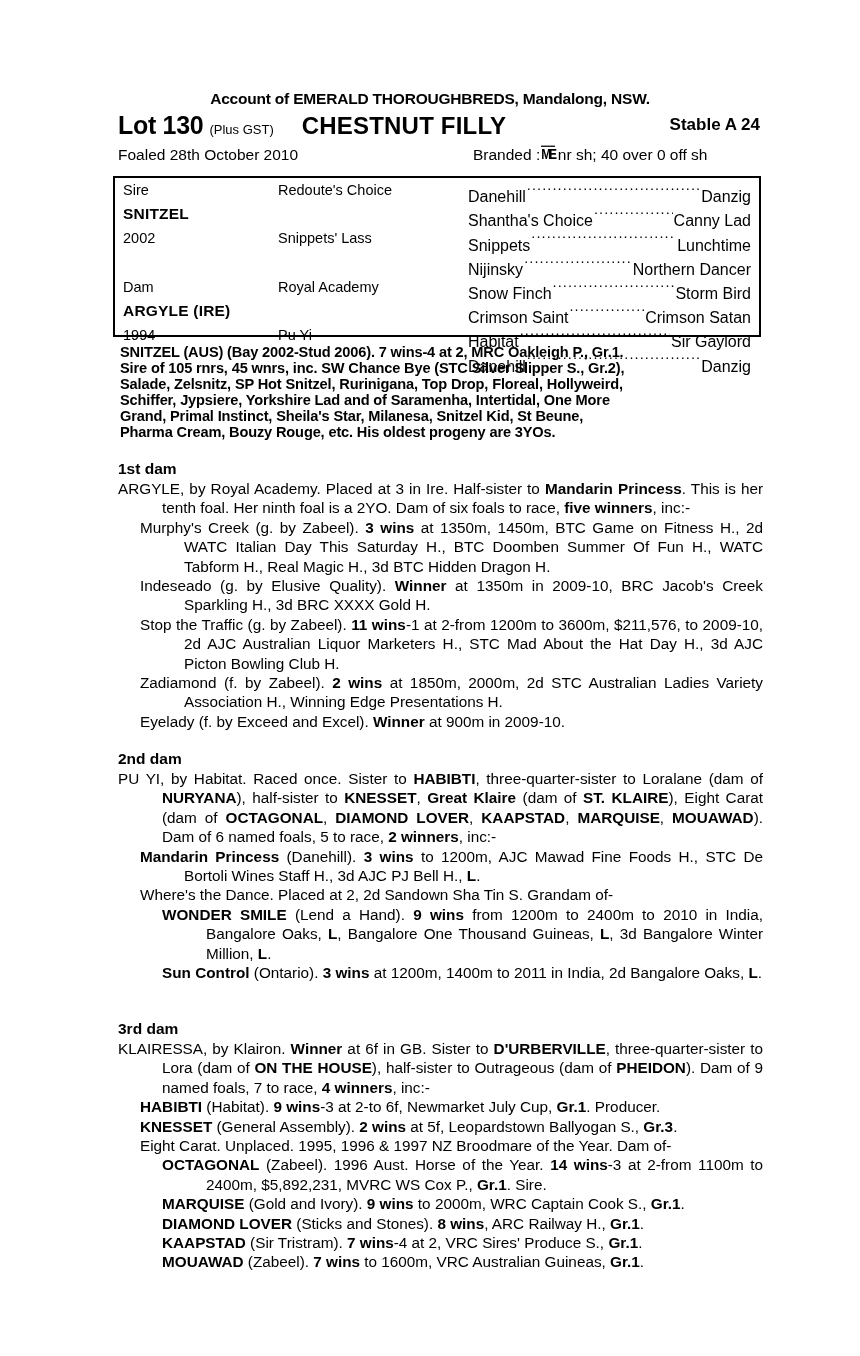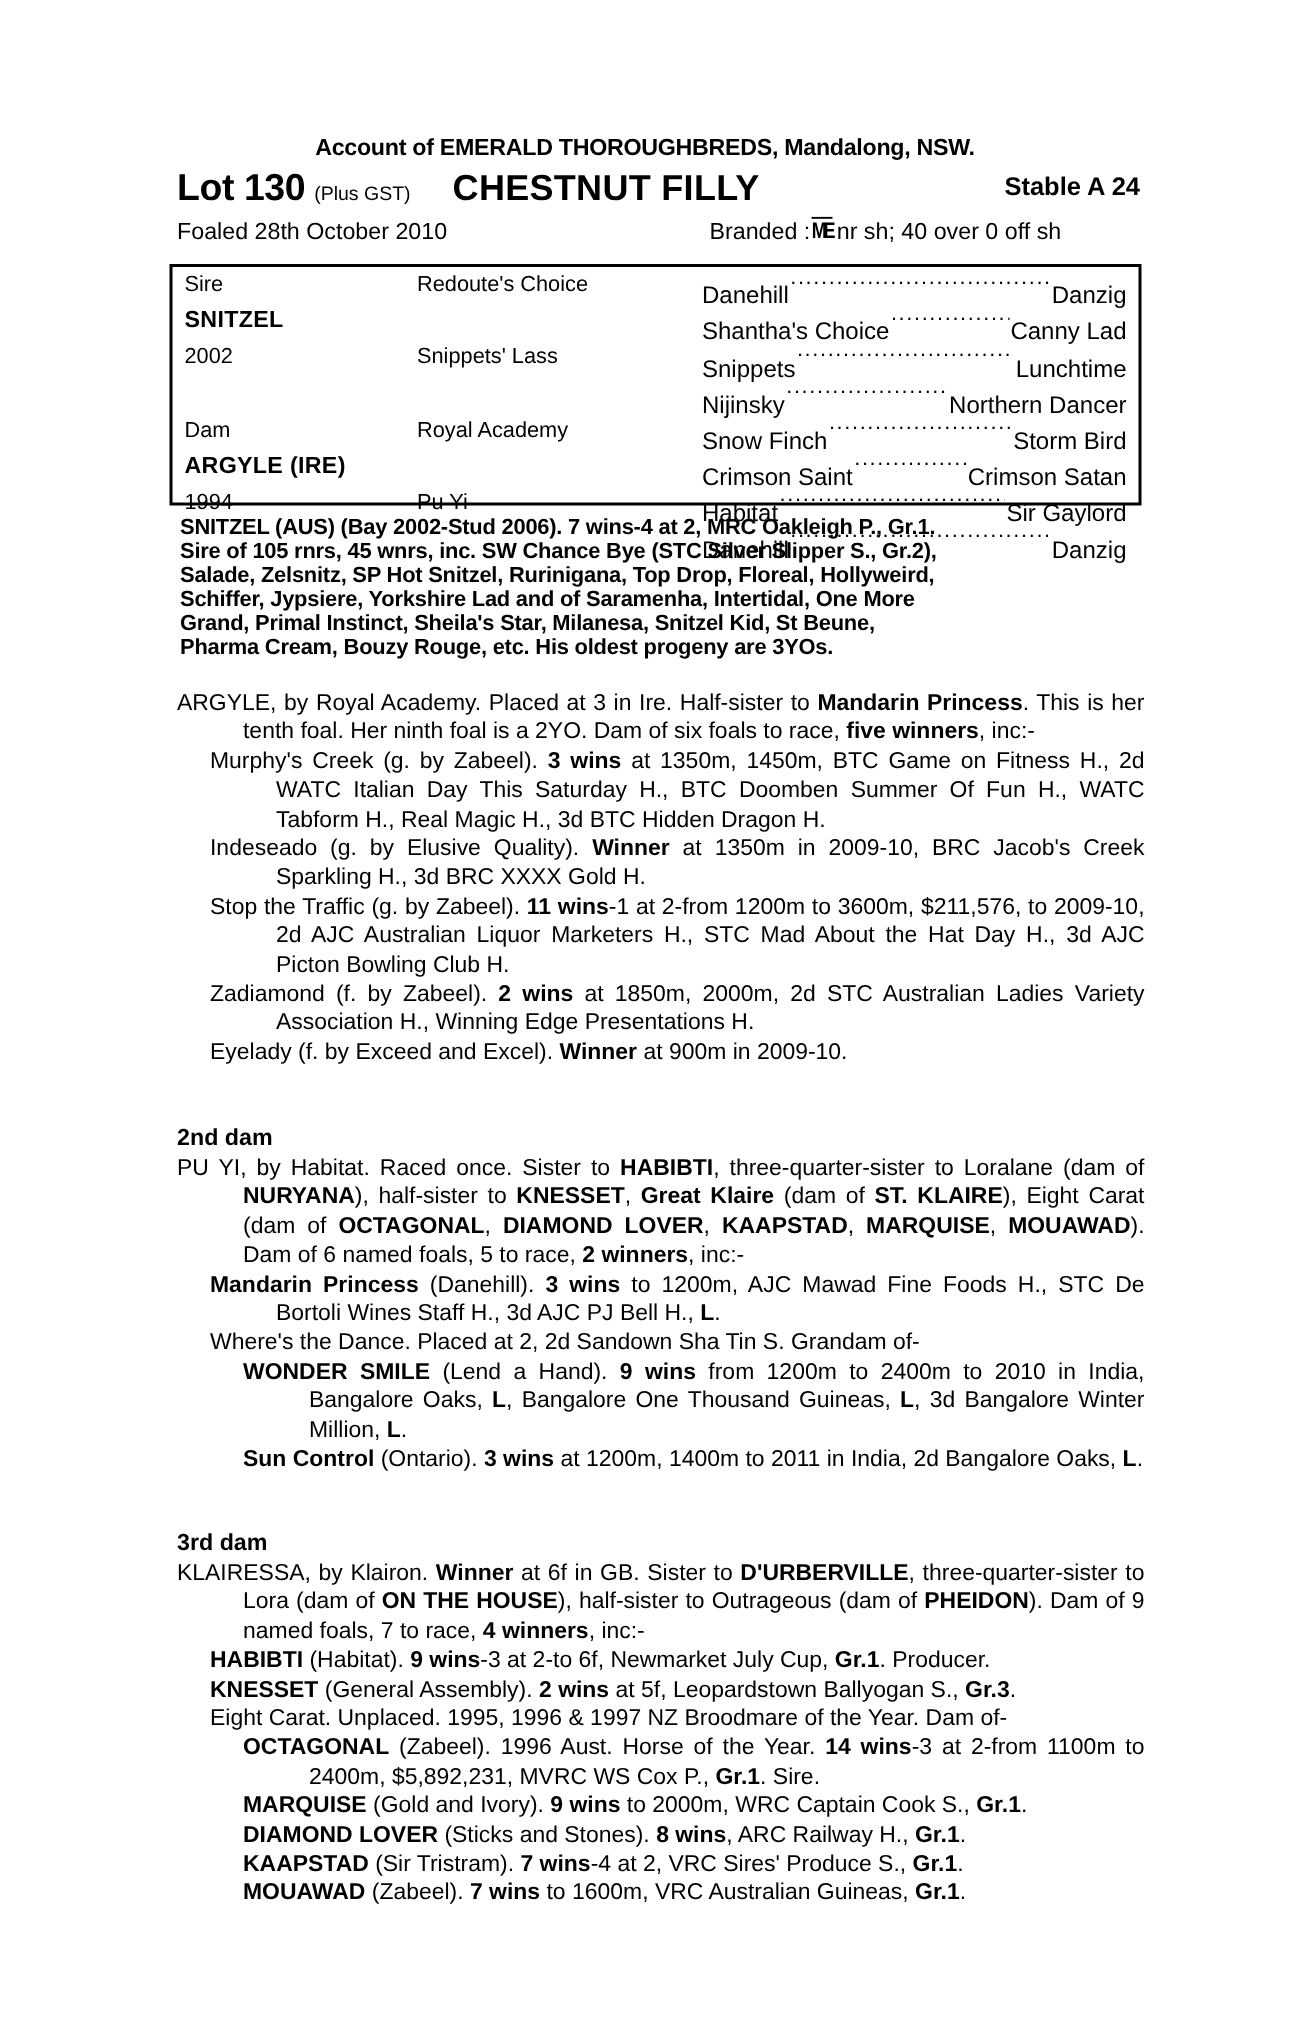--- a/index.html
+++ b/index.html
@@ -285,20 +285,21 @@
   <div class="sire-summary">
     <div>SNITZEL (AUS) (Bay 2002-Stud 2006). 7 wins-4 at 2, MRC Oakleigh P., Gr.1.</div>
     <div>Sire of 105 rnrs, 45 wnrs, inc. SW Chance Bye (STC Silver Slipper S., Gr.2),</div>
     <div>Salade, Zelsnitz, SP Hot Snitzel, Rurinigana, Top Drop, Floreal, Hollyweird,</div>
     <div>Schiffer, Jypsiere, Yorkshire Lad and of Saramenha, Intertidal, One More</div>
     <div>Grand, Primal Instinct, Sheila's Star, Milanesa, Snitzel Kid, St Beune,</div>
     <div>Pharma Cream, Bouzy Rouge, etc. His oldest progeny are 3YOs.</div>
   </div>
 
   <div class="blk" style="top:459px;">
+    <div class="damhdr">1st dam</div>
     <p class="par hang1">ARGYLE, by Royal Academy. Placed at 3 in Ire. Half-sister to <b class="n">Mandarin Princess</b>. This is her tenth foal. Her ninth foal is a 2YO. Dam of six foals to race, <b class="n">five winners</b>, inc:-</p>
     <p class="par hang3">Murphy's Creek (g. by Zabeel). <b class="n">3 wins</b> at 1350m, 1450m, BTC Game on Fitness H., 2d WATC Italian Day This Saturday H., BTC Doomben Summer Of Fun H., WATC Tabform H., Real Magic H., 3d BTC Hidden Dragon H.</p>
     <p class="par hang3">Indeseado (g. by Elusive Quality). <b class="n">Winner</b> at 1350m in 2009-10, BRC Jacob's Creek Sparkling H., 3d BRC XXXX Gold H.</p>
     <p class="par hang3">Stop the Traffic (g. by Zabeel). <b class="n">11 wins</b>-1 at 2-from 1200m to 3600m, $211,576, to 2009-10, 2d AJC Australian Liquor Marketers H., STC Mad About the Hat Day H., 3d AJC Picton Bowling Club H.</p>
     <p class="par hang3">Zadiamond (f. by Zabeel). <b class="n">2 wins</b> at 1850m, 2000m, 2d STC Australian Ladies Variety Association H., Winning Edge Presentations H.</p>
     <p class="par hang3">Eyelady (f. by Exceed and Excel). <b class="n">Winner</b> at 900m in 2009-10.</p>
   </div>
 
   <div class="blk" style="top:749px;">
     <div class="damhdr">2nd dam</div>

